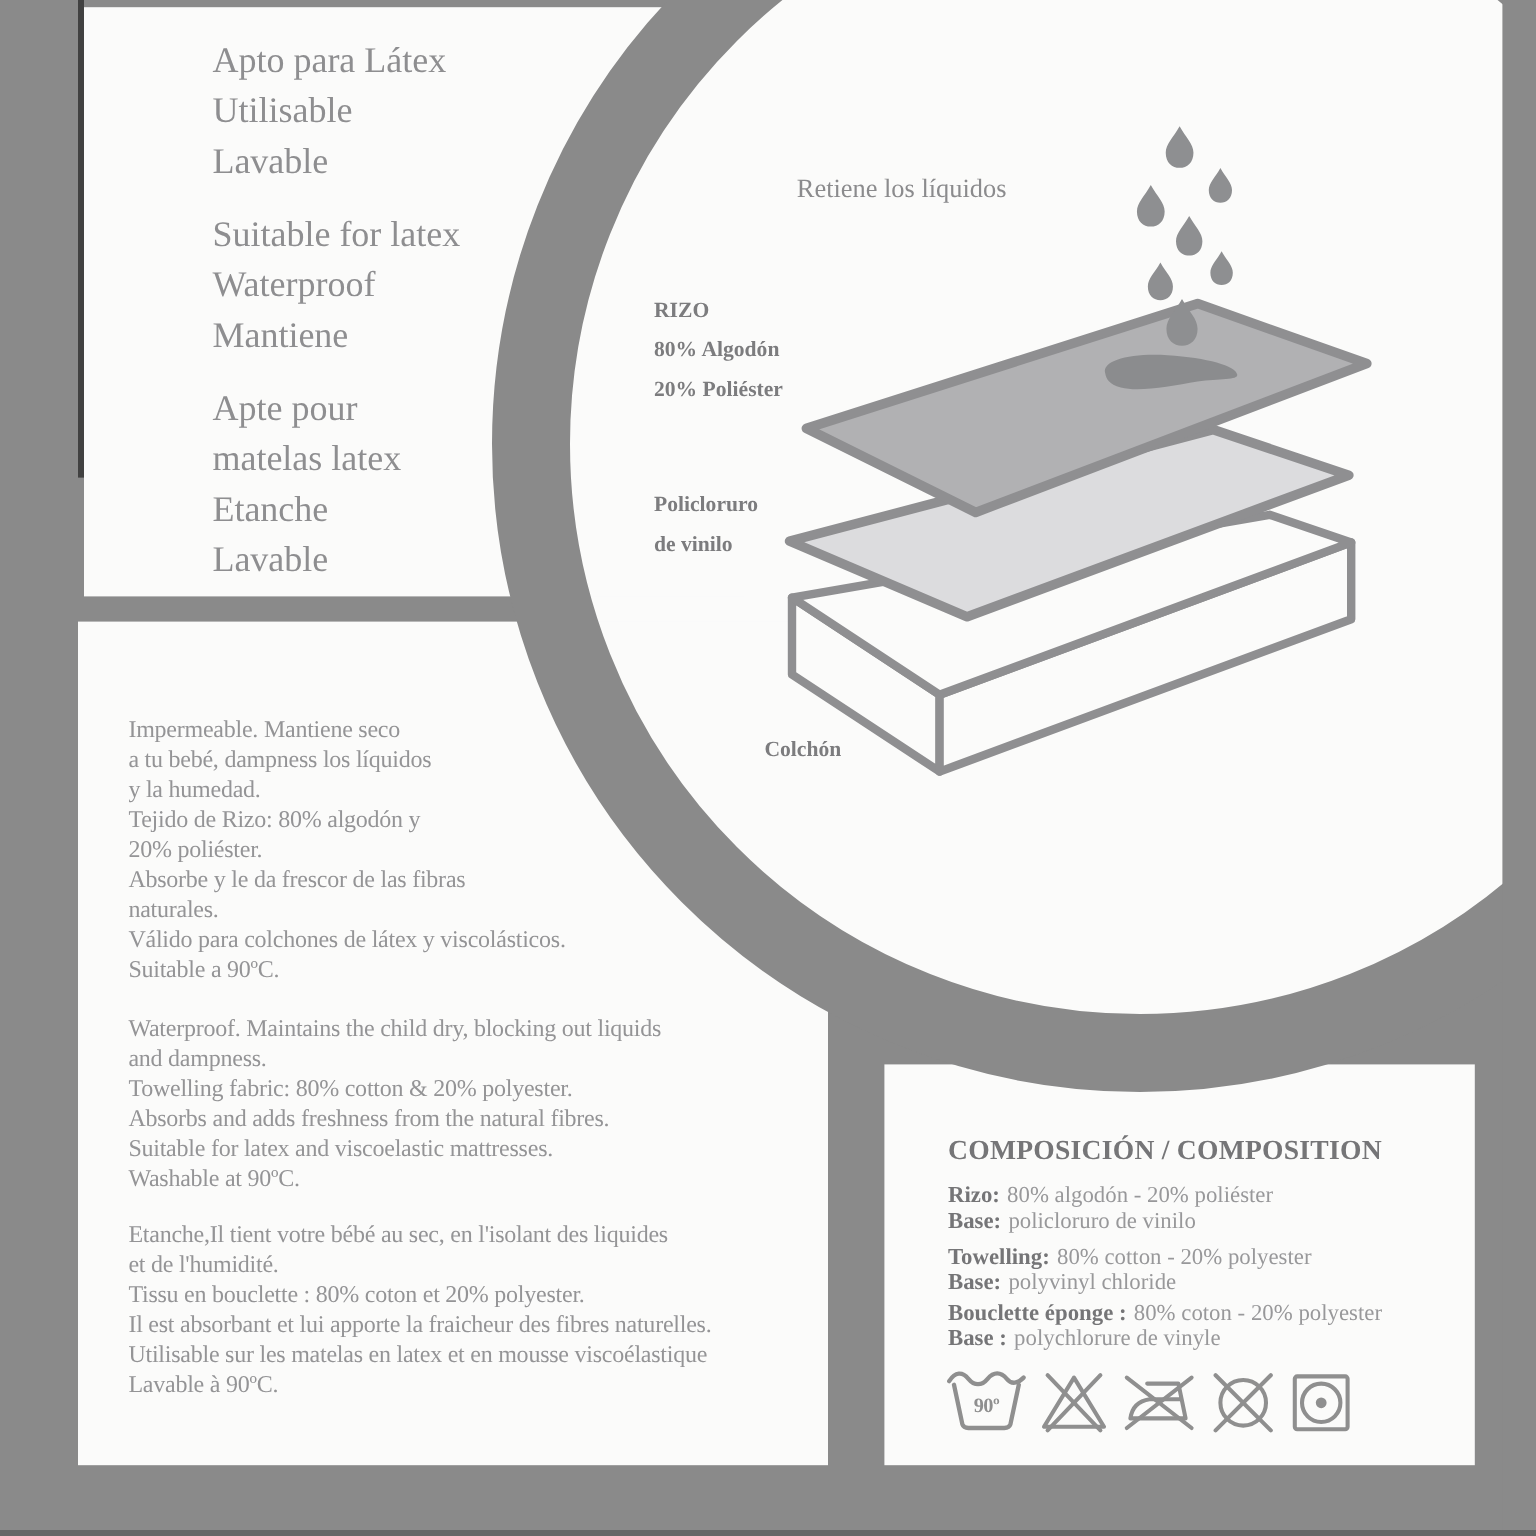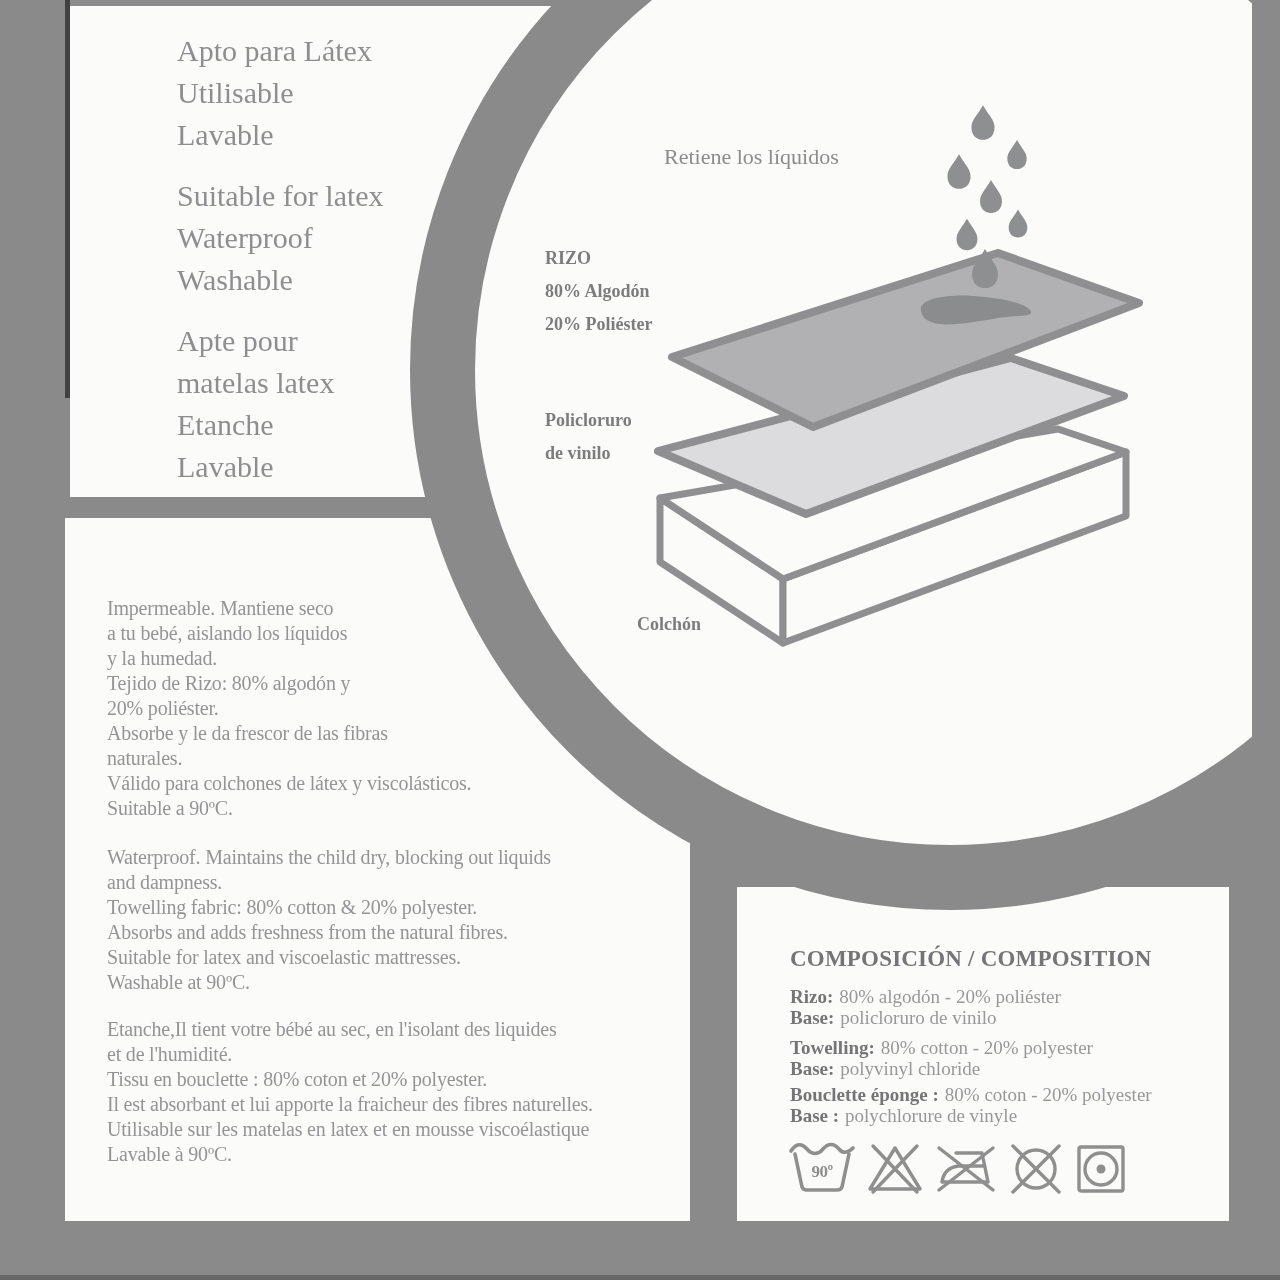--- a/index.html
+++ b/index.html
@@ -55,37 +55,37 @@
   <div class="panel" id="panel-top-left">
     <div class="tl-text">
       <div class="tl-block">
         <div>Apto para Látex</div>
         <div>Utilisable</div>
         <div>Lavable</div>
       </div>
       <div class="tl-block">
         <div>Suitable for latex</div>
         <div>Waterproof</div>
-        <div>Washable</div>
+        <div>Mantiene</div>
       </div>
       <div class="tl-block">
         <div>Apte pour</div>
         <div>matelas latex</div>
         <div>Etanche</div>
         <div>Lavable</div>
       </div>
     </div>
   </div>
 
   <div class="panel" id="panel-bottom-left"></div>
   <div class="panel" id="panel-bottom-right"></div>
 
   <div class="body-text" id="desc-es">
     <div class="body-line">Impermeable. Mantiene seco</div>
-    <div class="body-line">a tu bebé, aislando los líquidos</div>
+    <div class="body-line">a tu bebé, dampness los líquidos</div>
     <div class="body-line">y la humedad.</div>
     <div class="body-line">Tejido de Rizo: 80% algodón y</div>
     <div class="body-line">20% poliéster.</div>
     <div class="body-line">Absorbe y le da frescor de las fibras</div>
     <div class="body-line">naturales.</div>
     <div class="body-line">Válido para colchones de látex y viscolásticos.</div>
     <div class="body-line">Suitable a 90ºC.</div>
   </div>
   <div class="body-text" id="desc-en">
     <div class="body-line">Waterproof. Maintains the child dry, blocking out liquids</div>

